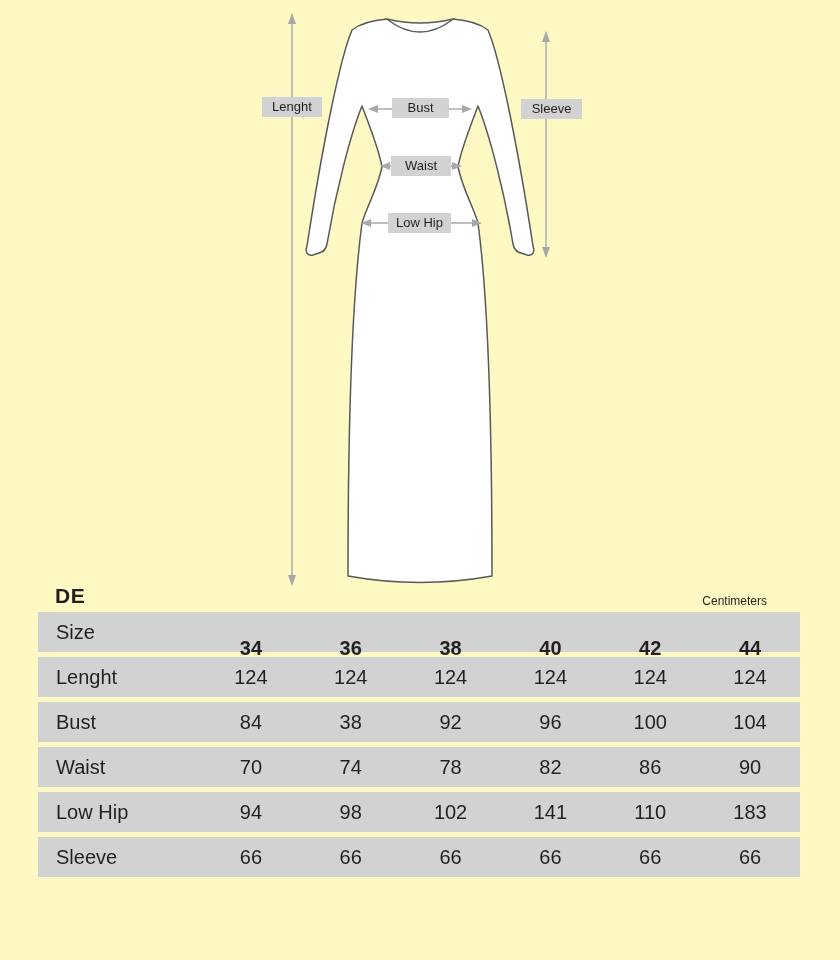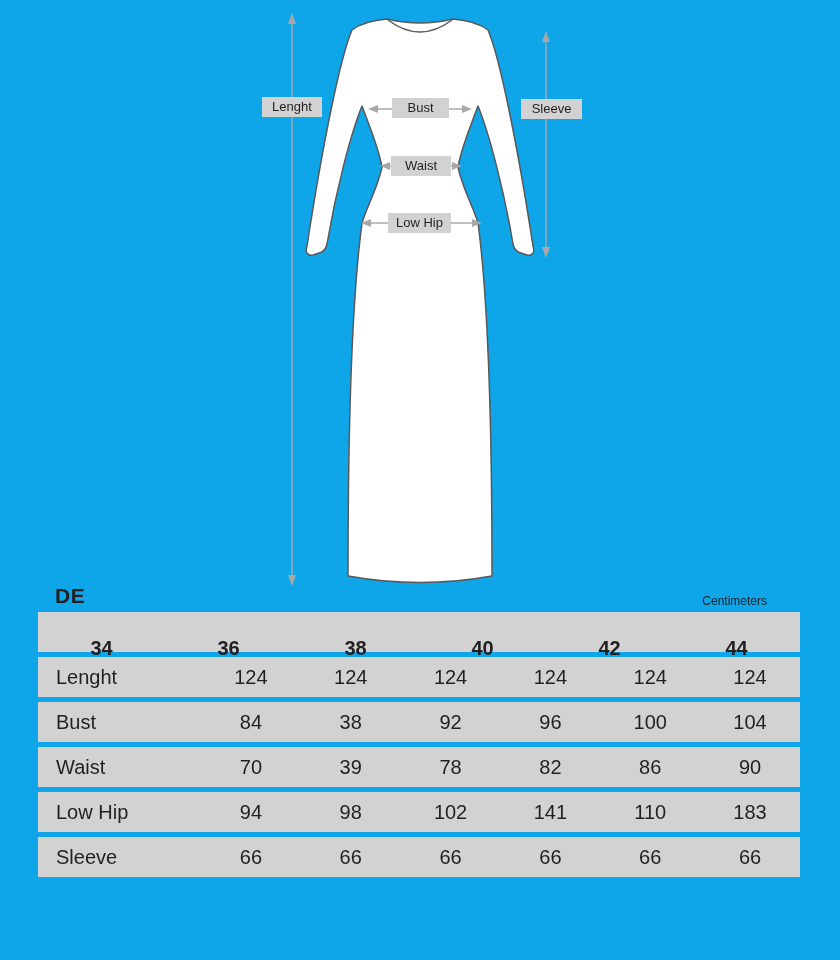--- a/index.html
+++ b/index.html
@@ -1,19 +1,19 @@
 <!DOCTYPE html>
 <html><head>
 <meta charset="utf-8">
 <style>
   html,body{margin:0;padding:0;background:#ffffff;}
   .canvas{
     position:relative;
     width:840px;height:960px;
-    background:#0ea5e9;
+    background:#fef9c3;
     font-family:"Liberation Sans", sans-serif;
     color:#231f20;
     overflow:hidden;
   }
   .diagram-svg{position:absolute;left:0;top:0;}
   .diag-label{
     position:absolute;
     background:#d2d2d2;
     height:20px;line-height:20px;
     font-size:13px;
@@ -125,20 +125,21 @@
   <div class="diag-label lbl-sleeve">Sleeve</div>
 
   <div class="meta-row">
     <span class="region">DE</span>
     <span class="units">Centimeters</span>
   </div>
 
   <div class="size-table">
 
     <div class="t-row t-header">
+      <span class="t-label">Size</span>
       <span class="t-val">34</span>
       <span class="t-val">36</span>
       <span class="t-val">38</span>
       <span class="t-val">40</span>
       <span class="t-val">42</span>
       <span class="t-val">44</span>
     </div>
 
     <div class="t-row">
       <span class="t-label">Lenght</span>
@@ -156,21 +157,21 @@
       <span class="t-val">38</span>
       <span class="t-val">92</span>
       <span class="t-val">96</span>
       <span class="t-val">100</span>
       <span class="t-val">104</span>
     </div>
 
     <div class="t-row">
       <span class="t-label">Waist</span>
       <span class="t-val">70</span>
-      <span class="t-val">39</span>
+      <span class="t-val">74</span>
       <span class="t-val">78</span>
       <span class="t-val">82</span>
       <span class="t-val">86</span>
       <span class="t-val">90</span>
     </div>
 
     <div class="t-row">
       <span class="t-label">Low Hip</span>
       <span class="t-val">94</span>
       <span class="t-val">98</span>

